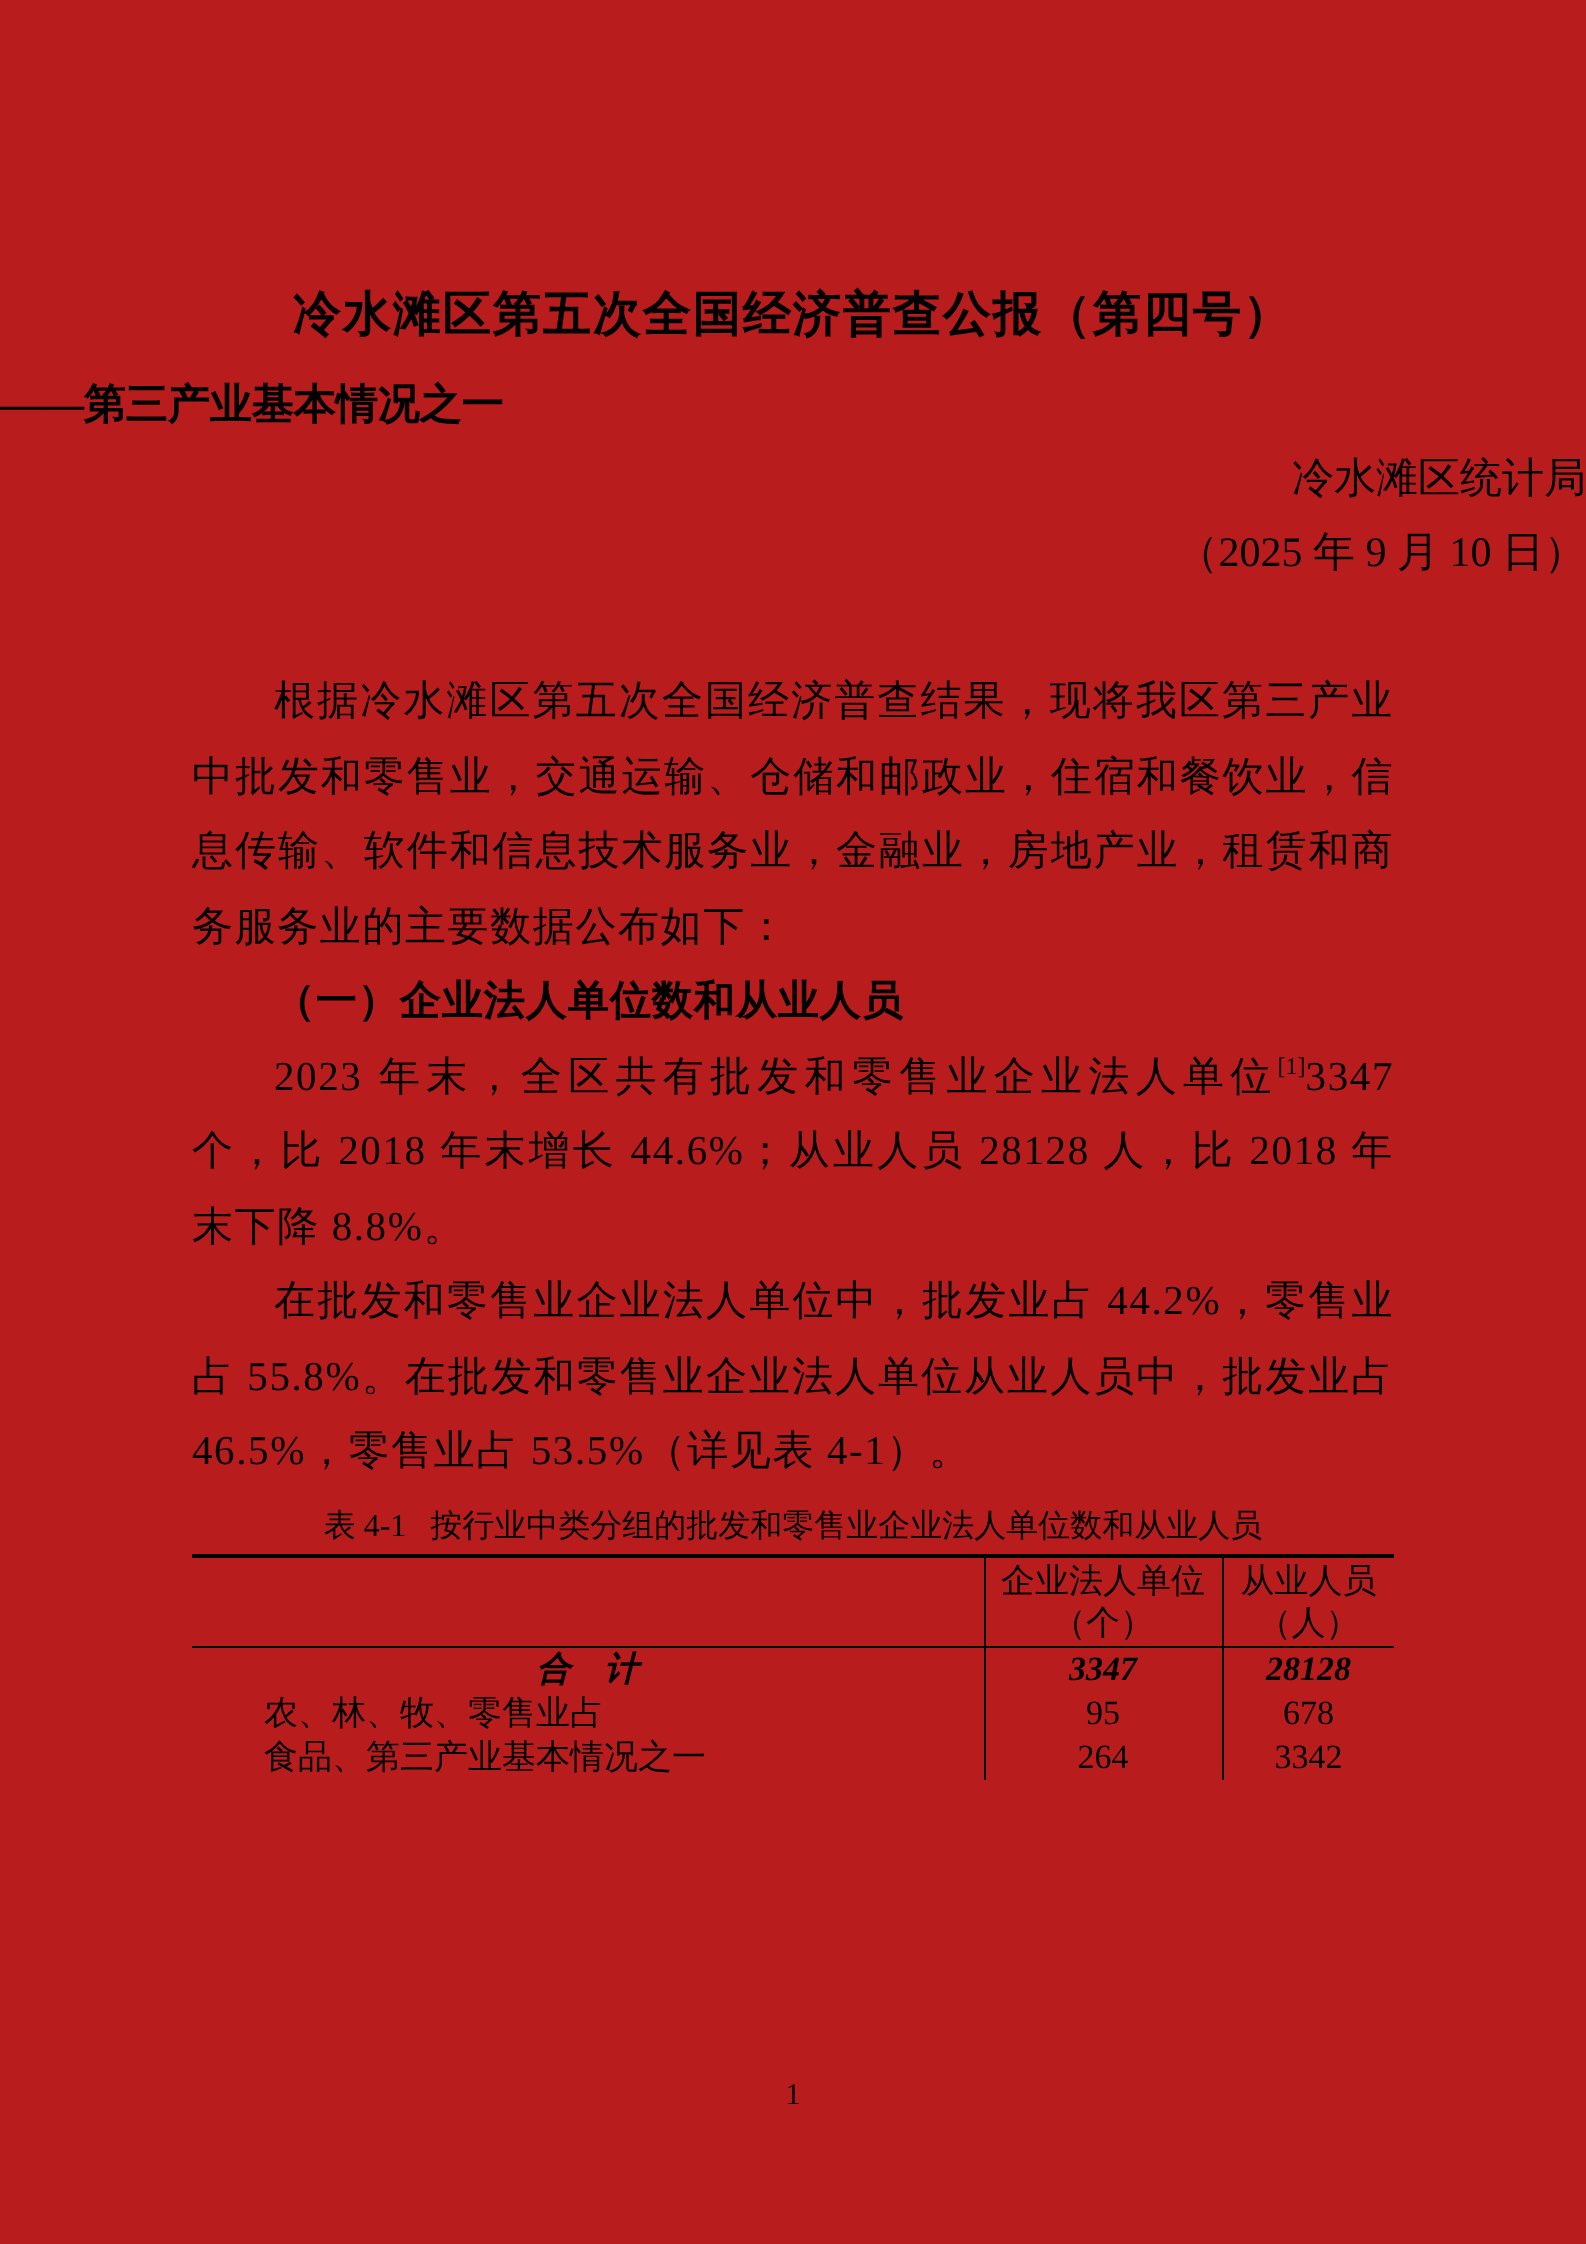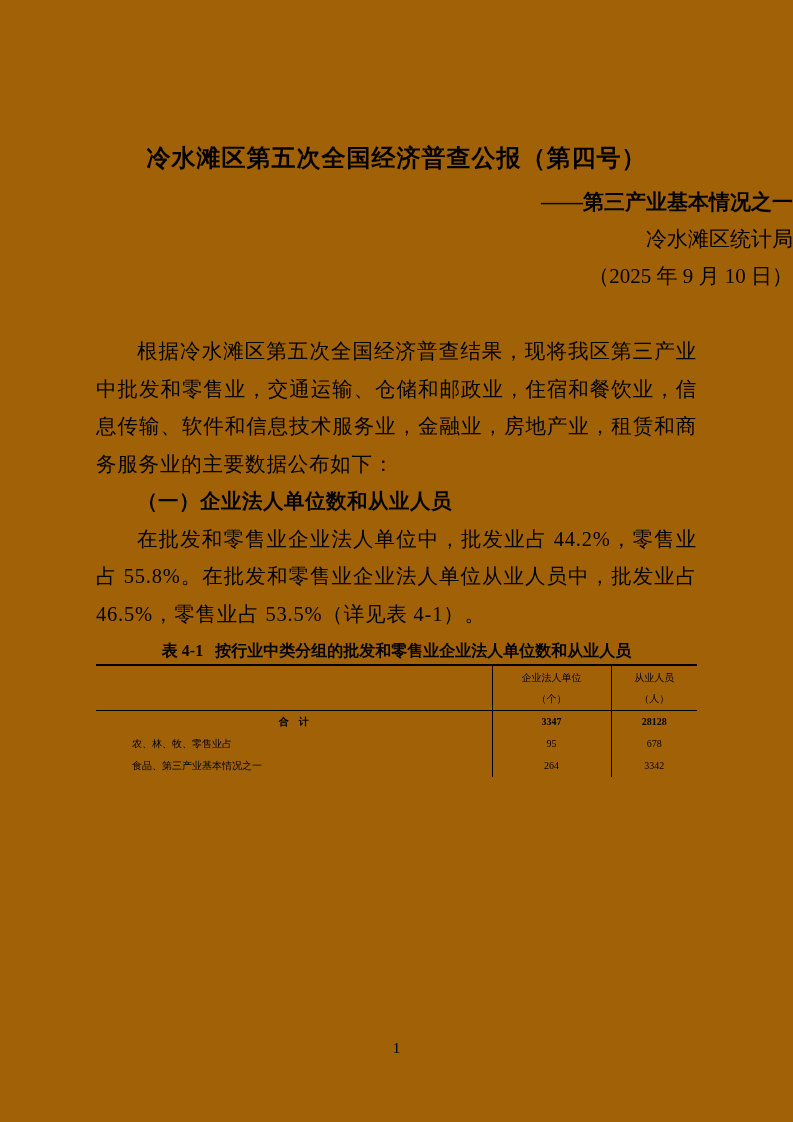--- a/index.html
+++ b/index.html
@@ -1,37 +1,37 @@
 <!DOCTYPE html>
 <html><head>
 <meta charset="utf-8">
 <style>
   html, body { margin: 0; padding: 0; background: #e8e8e8; }
   .page {
     position: relative;
     width: 793px;
     height: 1122px;
     margin: 0 auto;
-    background: #a16207;
+    background: #b91c1c;
     color: #000000;
     font-family: "Liberation Serif", "DejaVu Serif", serif;
     overflow: hidden;
   }
   .title {
     margin: 0 60px;
     padding-top: 141px;
     text-align: center;
     font-size: 24px;
     font-weight: bold;
     line-height: 34px;
     letter-spacing: 1px;
   }
   .subtitle {
     margin-top: 12px;
-    text-align: right;
+    text-align: left;
     font-size: 21px;
     font-weight: bold;
     line-height: 30px;
   }
   .orgline {
     margin-top: 7px;
     text-align: right;
     font-size: 21px;
     line-height: 30px;
   }
@@ -60,52 +60,52 @@
     font-weight: bold;
     line-height: 37.5px;
     text-indent: 2em;
     letter-spacing: 0.5px;
   }
   sup.fnote { font-size: 12px; line-height: 0; vertical-align: super; letter-spacing: 0; }
   .caption {
     margin-top: 7px;
     text-align: center;
     font-size: 16px;
-    font-weight: bold;
+    font-weight: normal;
     line-height: 22px;
   }
   .cap-gap { display: inline-block; width: 12px; }
   table.data-table {
     width: 601px;
     margin: 2px 0 0 0;
     border-collapse: collapse;
     table-layout: fixed;
     border-top: 2px solid #000;
-    font-size: 10px;
+    font-size: 17px;
   }
   col.c1 { width: 396px; }
   col.c2 { width: 119px; }
   col.c3 { width: 86px; }
   .data-table th, .data-table td { padding: 0; font-weight: normal; }
   .data-table th:not(:last-child), .data-table td:not(:last-child) { border-right: 1px solid #000; }
   .data-table thead th {
     border-bottom: 1px solid #000;
     text-align: center;
     line-height: 21px;
     padding: 1px 0;
   }
   .data-table tbody td {
     height: 22px;
     line-height: 22px;
     text-align: center;
     vertical-align: middle;
     white-space: nowrap;
   }
   .data-table tbody td:first-child { text-align: left; padding-left: 4px; }
-  .data-table tr.row-total td { font-weight: bold; }
+  .data-table tr.row-total td { font-weight: bold; font-style: italic; }
   .data-table tr.row-total td:first-child { text-align: center; padding-left: 0; }
   .data-table tr.row-sub td:first-child { padding-left: 36px; }
   .page-number {
     position: absolute;
     left: 0;
     right: 0;
     top: 1038px;
     text-align: center;
     font-size: 15px;
     line-height: 20px;
@@ -119,20 +119,21 @@
   <h1 class="title">冷水滩区第五次全国经济普查公报（第四号）</h1>
   <div class="subtitle">——第三产业基本情况之一</div>
   <div class="orgline">冷水滩区统计局</div>
   <div class="orgline">（2025 年 9 月 10 日）</div>
 
   <div class="content">
     <p class="para intro">根据冷水滩区第五次全国经济普查结果，现将我区第三产业中批发和零售业，交通运输、仓储和邮政业，住宿和餐饮业，信息传输、软件和信息技术服务业，金融业，房地产业，租赁和商务服务业的主要数据公布如下：</p>
 
     <h3 class="h-kai">（一）企业法人单位数和从业人员</h3>
 
+    <p class="para"><span>2023 年末，全区共有批发和零售业企业法人单位</span><sup class="fnote">[1]</sup><span>3347 个，比 2018 年末增长 44.6%；从业人员 28128 人，比 2018 年末下降 8.8%。</span></p>
 
     <p class="para">在批发和零售业企业法人单位中，批发业占 44.2%，零售业占 55.8%。在批发和零售业企业法人单位从业人员中，批发业占 46.5%，零售业占 53.5%（详见表 4-1）。</p>
 
     <div class="caption"><span>表 4-1</span><span class="cap-gap"></span><span>按行业中类分组的批发和零售业企业法人单位数和从业人员</span></div>
 
     <table class="data-table">
       <colgroup>
           <col class="c1">
           <col class="c2">
           <col class="c3">

